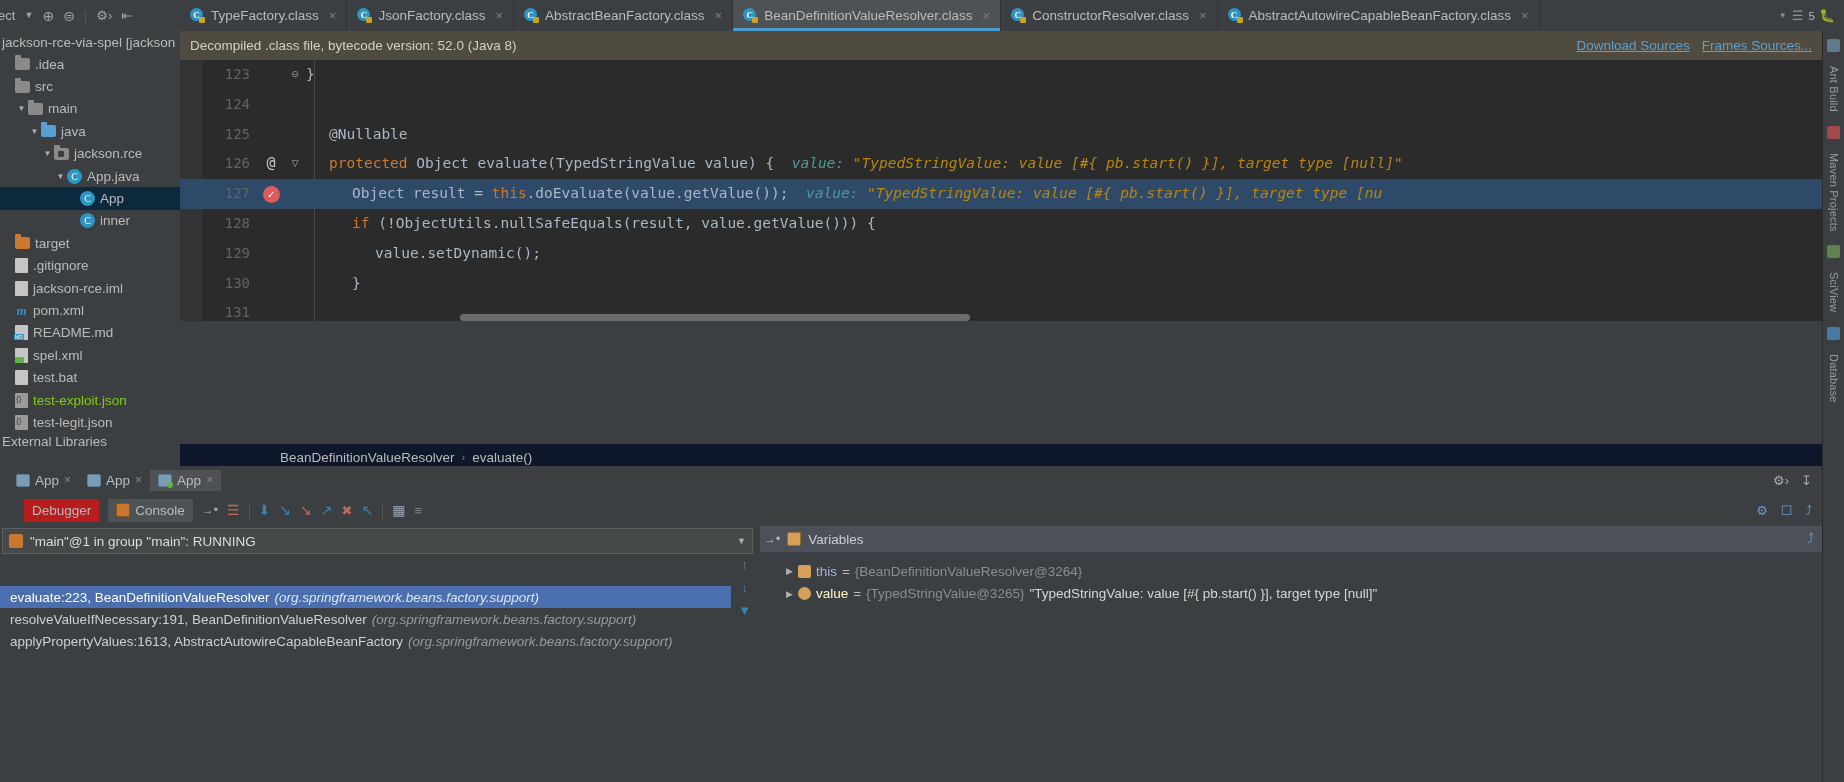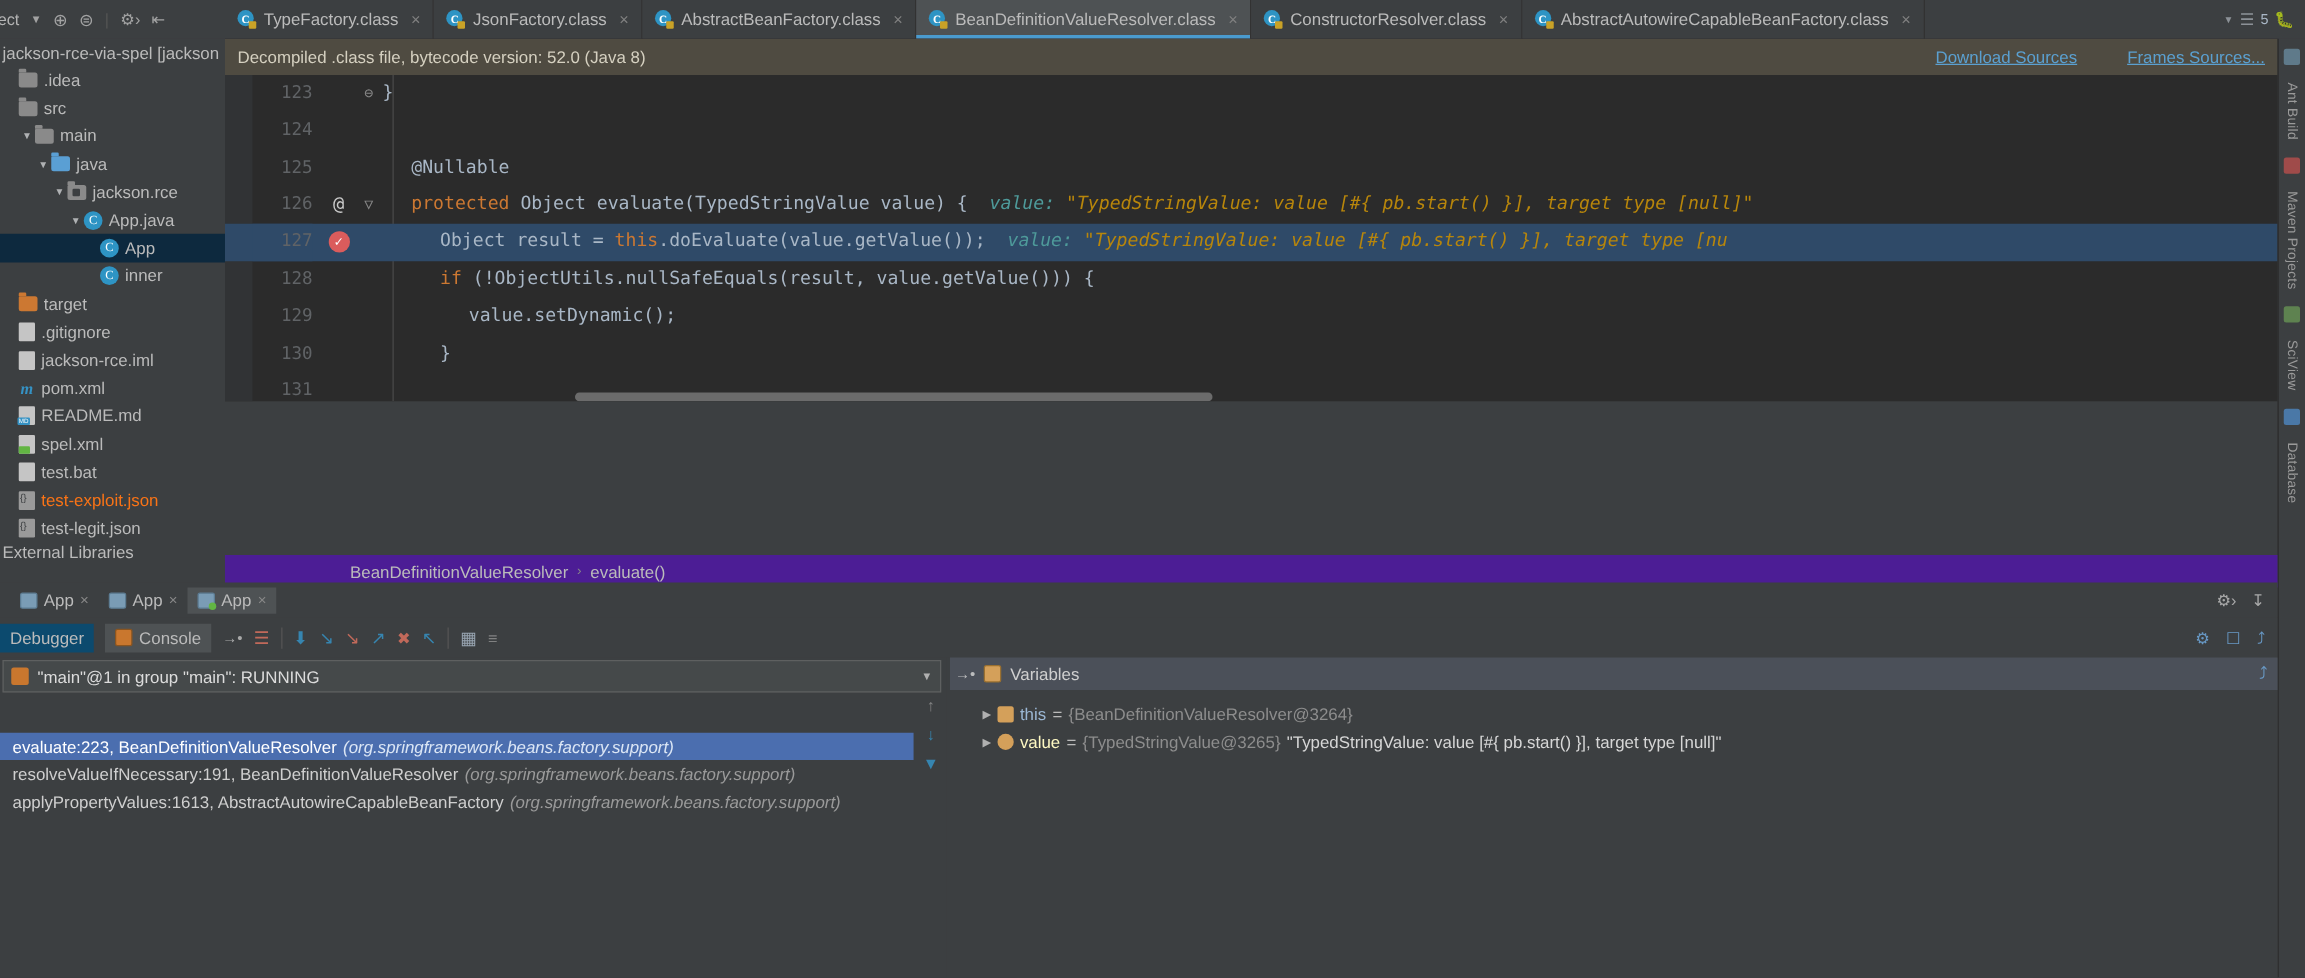--- a/index.html
+++ b/index.html
@@ -73,31 +73,31 @@
   .fileic.xmlg:after { content:""; position:absolute; left:0; bottom:0; width:9px; height:6px;
                        background:#62b543; border-radius:1px; }
   .fileic.m { background:none; color:#3592c4; font-style:italic; font-weight:bold; font-size:13px;
               text-align:center; line-height:15px; font-family:"Liberation Serif",serif; }
   .fileic.json { background:#9a9a9a; }
   .fileic.json:after { content:"{}"; position:absolute; left:1px; top:1px; font-size:8px; color:#3c3f41; }
   .fileic.iml { background:#c5c5c5; }
   .cicon { width:15px; height:15px; border-radius:50%; background:#2e94c4; color:#fff;
            font-size:10px; display:flex; align-items:center; justify-content:center;
            flex:none; margin-right:5px; font-family:"Liberation Serif",serif; }
-  .tlabel.blue { color:#f97316; }
+  .tlabel.blue { color:#84cc16; }
   .extlib { font-size:13.5px; color:#bbb; padding-left:2px; }
 
   
   .editor { position:absolute; left:180px; top:31px; right:22px; height:290px;
             background:#2b2b2b; overflow:hidden; }
   .notifbar { position:absolute; left:0; top:0; right:0; height:29px;
               background:#4f4b41; display:flex; align-items:center;
               padding:0 10px; font-size:13.5px; color:#d5d0c0; }
   .notifbar .links { margin-left:auto; display:flex; gap:12px; }
-  .notifbar a { color:#5ba0d0; text-decoration:underline; cursor:pointer;margin-left:28px; }
+  .notifbar a { color:#5ba0d0; text-decoration:underline; cursor:pointer; }
   .code { position:absolute; left:0; top:29px; right:0; bottom:0;
           font-family:"DejaVu Sans Mono", monospace; font-size:14.5px; }
   .gutter { position:absolute; left:0; top:0; width:22px; bottom:0; background:#313335; }
   .lines { position:absolute; left:0; top:0; right:0; bottom:0; }
   .ln { position:relative; height:29.8px; line-height:29.8px; white-space:nowrap; }
   .ln.hl { background:#2f4a68; }
   .ln.hl .lnum { background:#2f4a68; }
   .lnum { position:absolute; left:22px; width:48px; text-align:right; color:#606366;
           font-size:14px; font-family:"DejaVu Sans Mono",monospace; }
   .gmark { position:absolute; left:78px; width:26px; text-align:center; }
@@ -110,21 +110,21 @@
   .ctext { position:absolute; left:126px; color:#a9b7c6; }
   .kw { color:#cc7832; }
   .hintname { color:#4e9a9a; font-style:italic; }
   .hintval { color:#b8860b; font-style:italic; }
   .vline { position:absolute; left:134px; top:0; bottom:0; width:1px; background:#4a4a4a; }
   .hscroll { position:absolute; left:280px; bottom:0; width:510px; height:7px;
              background:#6b6b6b; border-radius:4px; }
 
   
   .breadcrumb { position:absolute; left:180px; top:444px; right:22px; height:26px;
-                background:#4c1d95; display:flex; align-items:center; gap:7px;
+                background:#0f172a; display:flex; align-items:center; gap:7px;
                 padding-left:100px; font-size:13.5px; color:#bbbbbb; }
   .sep { color:#888; font-size:11px; }
 
   
   .runstrip { position:absolute; left:0; top:466px; right:22px; height:28px;
               background:#3c3f41; display:flex; align-items:center; }
   .runlabel { font-size:13px; color:#bbb; width:30px; margin-left:-22px; }
   .rtab { display:flex; align-items:center; gap:5px; padding:3px 8px; font-size:13.5px;
           color:#bbbbbb; }
   .rtab.active { background:#4e5254; }
@@ -132,21 +132,21 @@
   .appic { width:14px; height:13px; background:#7a9cb5; border-radius:2px; flex:none;
            position:relative; border:1px solid #5d7d94; }
   .appic.on:after { content:""; position:absolute; right:-2px; bottom:-2px; width:6px;height:6px;
                     background:#62b543; border-radius:50%; }
   .strip-right { margin-left:auto; display:flex; gap:12px; padding-right:10px; align-items:center; }
 
   
   .dbgbar { position:absolute; left:0; top:494px; right:22px; height:32px;
             background:#3c3f41; display:flex; align-items:center; gap:9px; }
   .dtab { font-size:13.5px; color:#bbbbbb; padding:4px 8px; }
-  .dtab.sel { background:#0c4a6e; }
+  .dtab.sel { background:#b91c1c;margin-left:24px; }
   .dtab-console { display:flex; align-items:center; gap:5px; background:#4e5254;
                   padding:4px 8px; font-size:13.5px; }
   .divider { width:1px; height:17px; background:#555; }
   .dbg-right { margin-left:auto; display:flex; gap:13px; padding-right:10px; }
 
   
   .splitL { position:absolute; left:0; top:526px; width:757px; bottom:0; background:#3c3f41; }
   .splitR { position:absolute; left:760px; top:526px; right:22px; bottom:0; background:#3c3f41; }
   .panehdr { height:26px; display:flex; align-items:center; gap:7px;
              padding-left:6px; background:#4b5059; font-size:13.5px; color:#cfcfcf; }

